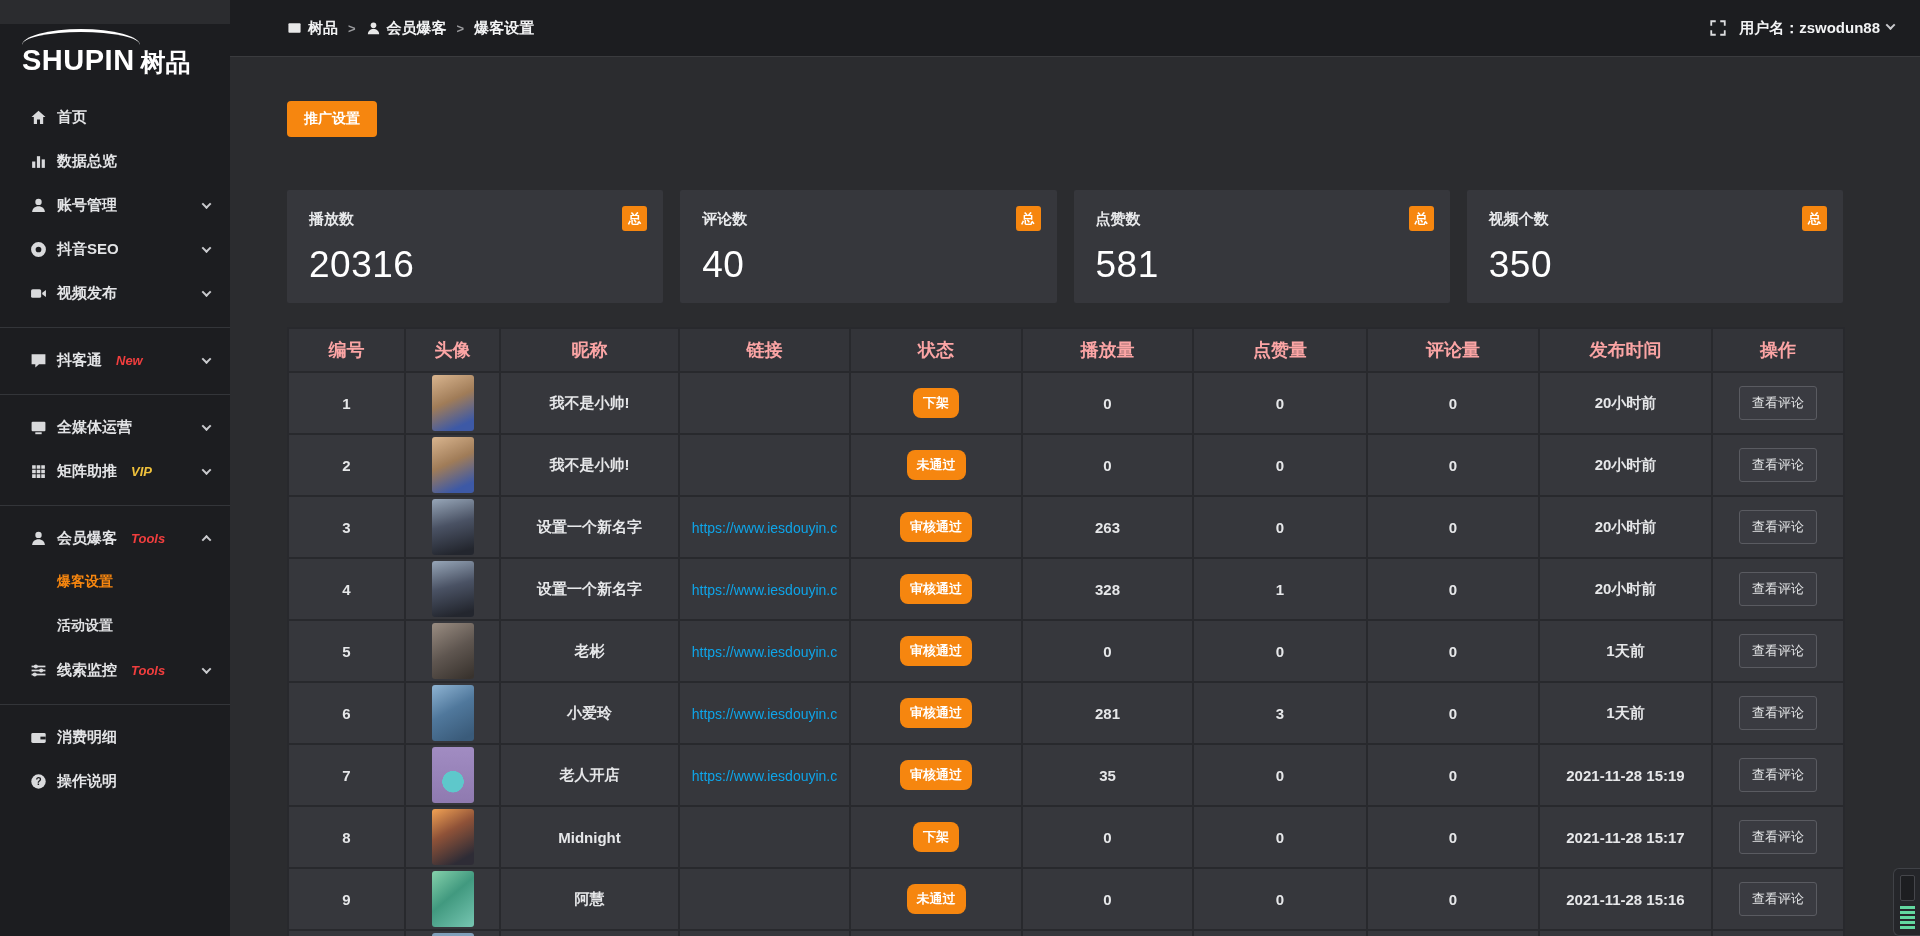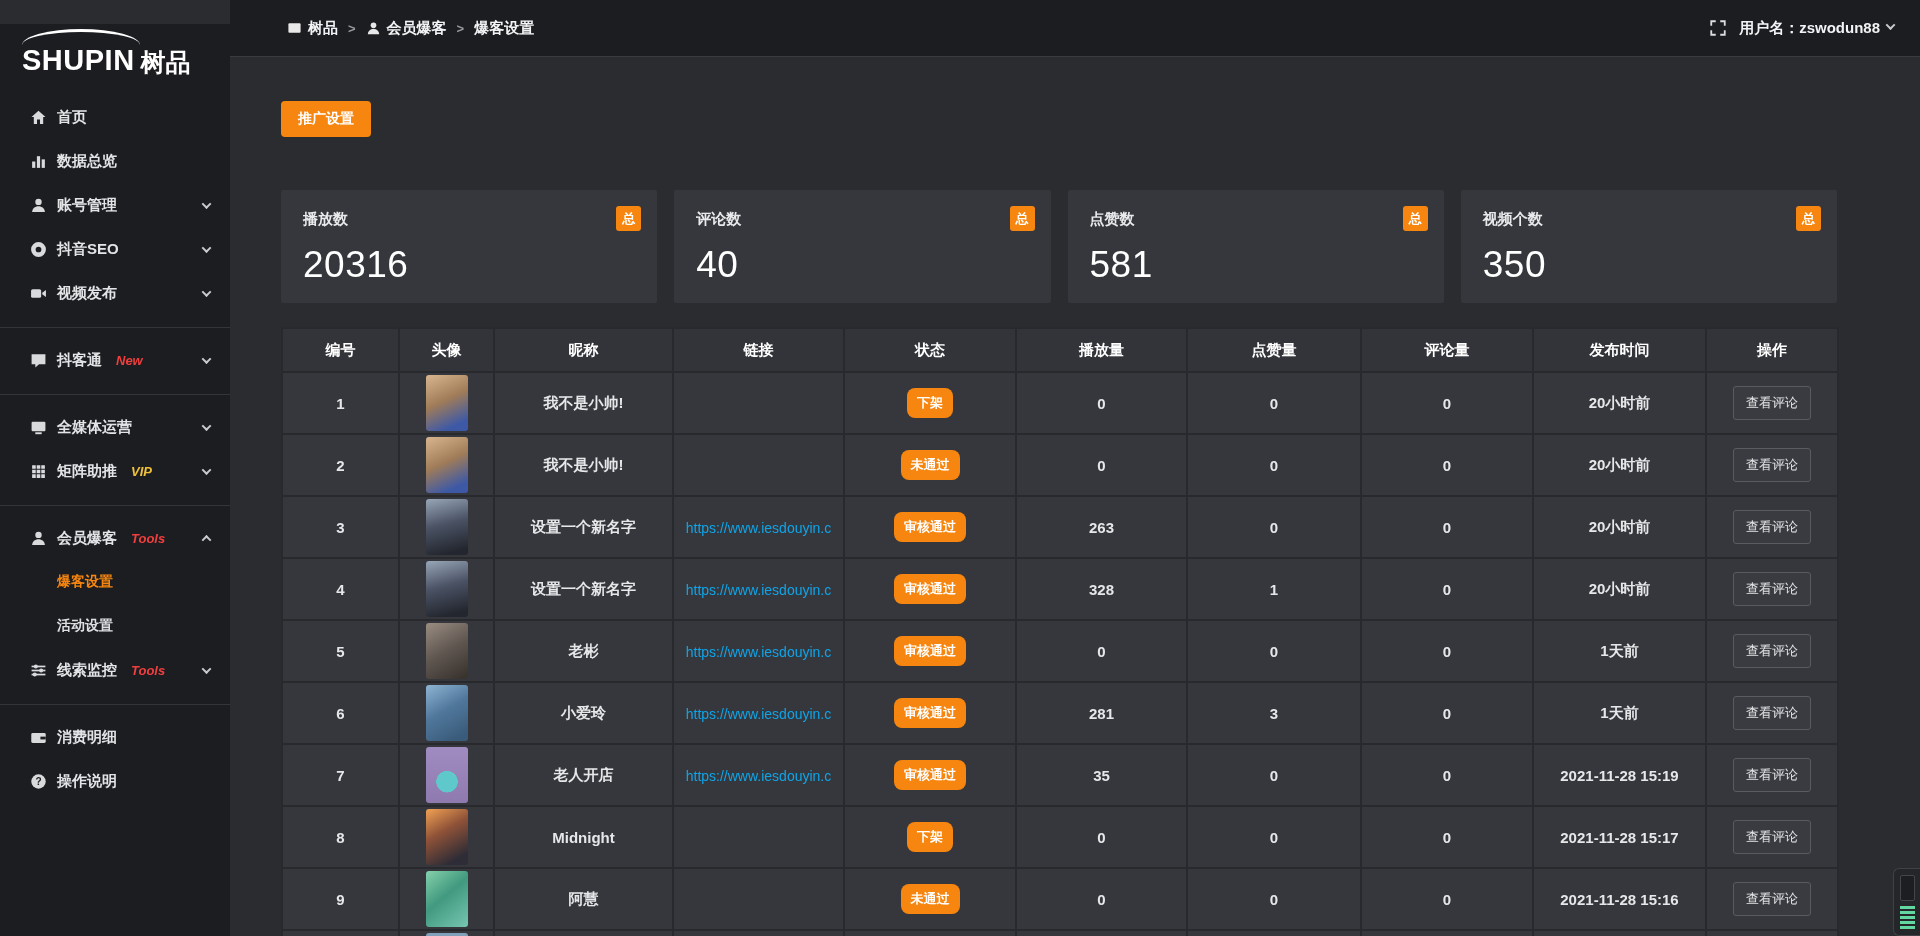--- a/index.html
+++ b/index.html
@@ -39,40 +39,40 @@
     color:#f2f3f4; cursor:pointer; }
   .crumb .cico { width:15px; height:15px; }
   .crumb-sep { color:#9a9b9e; font-size:13px; font-weight:700; }
   .topbar-right { margin-left:auto; display:flex; align-items:center; gap:12px; }
   .fs-btn { width:18px; height:18px; cursor:pointer; }
   .user-chip { display:flex; align-items:center; gap:7px; font-size:15px; font-weight:700;
     color:#f2f3f4; cursor:pointer; }
   .user-chip .chev { margin:0 0 3px 0; }
 
   
-  .content { position:absolute; left:224px; top:57px; width:1690px; height:879px;
+  .content { position:absolute; left:230px; top:57px; width:1690px; height:879px;
     padding:44px 77px 0 57px; }
   .promo-btn { display:inline-block; background:#f6860f; color:#fff; border:none;
     font-size:14px; font-weight:700; padding:9px 17px; border-radius:4px; cursor:pointer;
     font-family:inherit; }
   .stats { display:flex; gap:17px; margin-top:53px; }
   .card { flex:1; height:113px; background:#36373c; border-radius:2px; position:relative;
     padding:20px 20px 0 22px; }
   .card-label { font-size:15px; font-weight:700; color:#e9eaec; }
   .card-value { font-size:37px; font-weight:400; color:#fff; margin-top:15px; letter-spacing:0.5px; }
   .card-badge { position:absolute; top:16px; right:16px; width:25px; height:25px;
     background:#f6860f; color:#fff; border-radius:3px; font-size:13px; font-weight:700;
     display:flex; align-items:center; justify-content:center; }
 
   
   .tbl-wrap { margin-top:24px; }
   table { border-collapse:collapse; table-layout:fixed; width:1556px; }
   th, td { border:2px solid #28292d; text-align:center; vertical-align:middle;
     overflow:hidden; white-space:nowrap; }
-  th { height:44px; background:#333439; font-size:15px; font-weight:700; color:#ffffff; }
+  th { height:44px; background:#333439; font-size:18px; font-weight:700; color:#fca5a5; }
   td { height:62px; background:#36373c; font-size:15px; font-weight:700; color:#e6e7e9; }
   .avatar { width:42px; height:56px; border-radius:3px; margin:0 auto; }
   .status-badge { display:inline-block; background:#f6860f; color:#fff; font-size:13px;
     font-weight:700; padding:6px 10px; border-radius:8px; }
   .row-link { color:#0ea5e9; font-size:14px; font-weight:400; text-decoration:none; cursor:pointer; }
   .view-btn { background:#3a3b41; border:1px solid #5a5b61; color:#e3e4e6; font-size:13px;
     font-weight:400; padding:7px 12px; border-radius:3px; cursor:pointer; font-family:inherit; }
 
   
   .float-widget { position:fixed; right:0; bottom:0; width:27px; height:68px;

